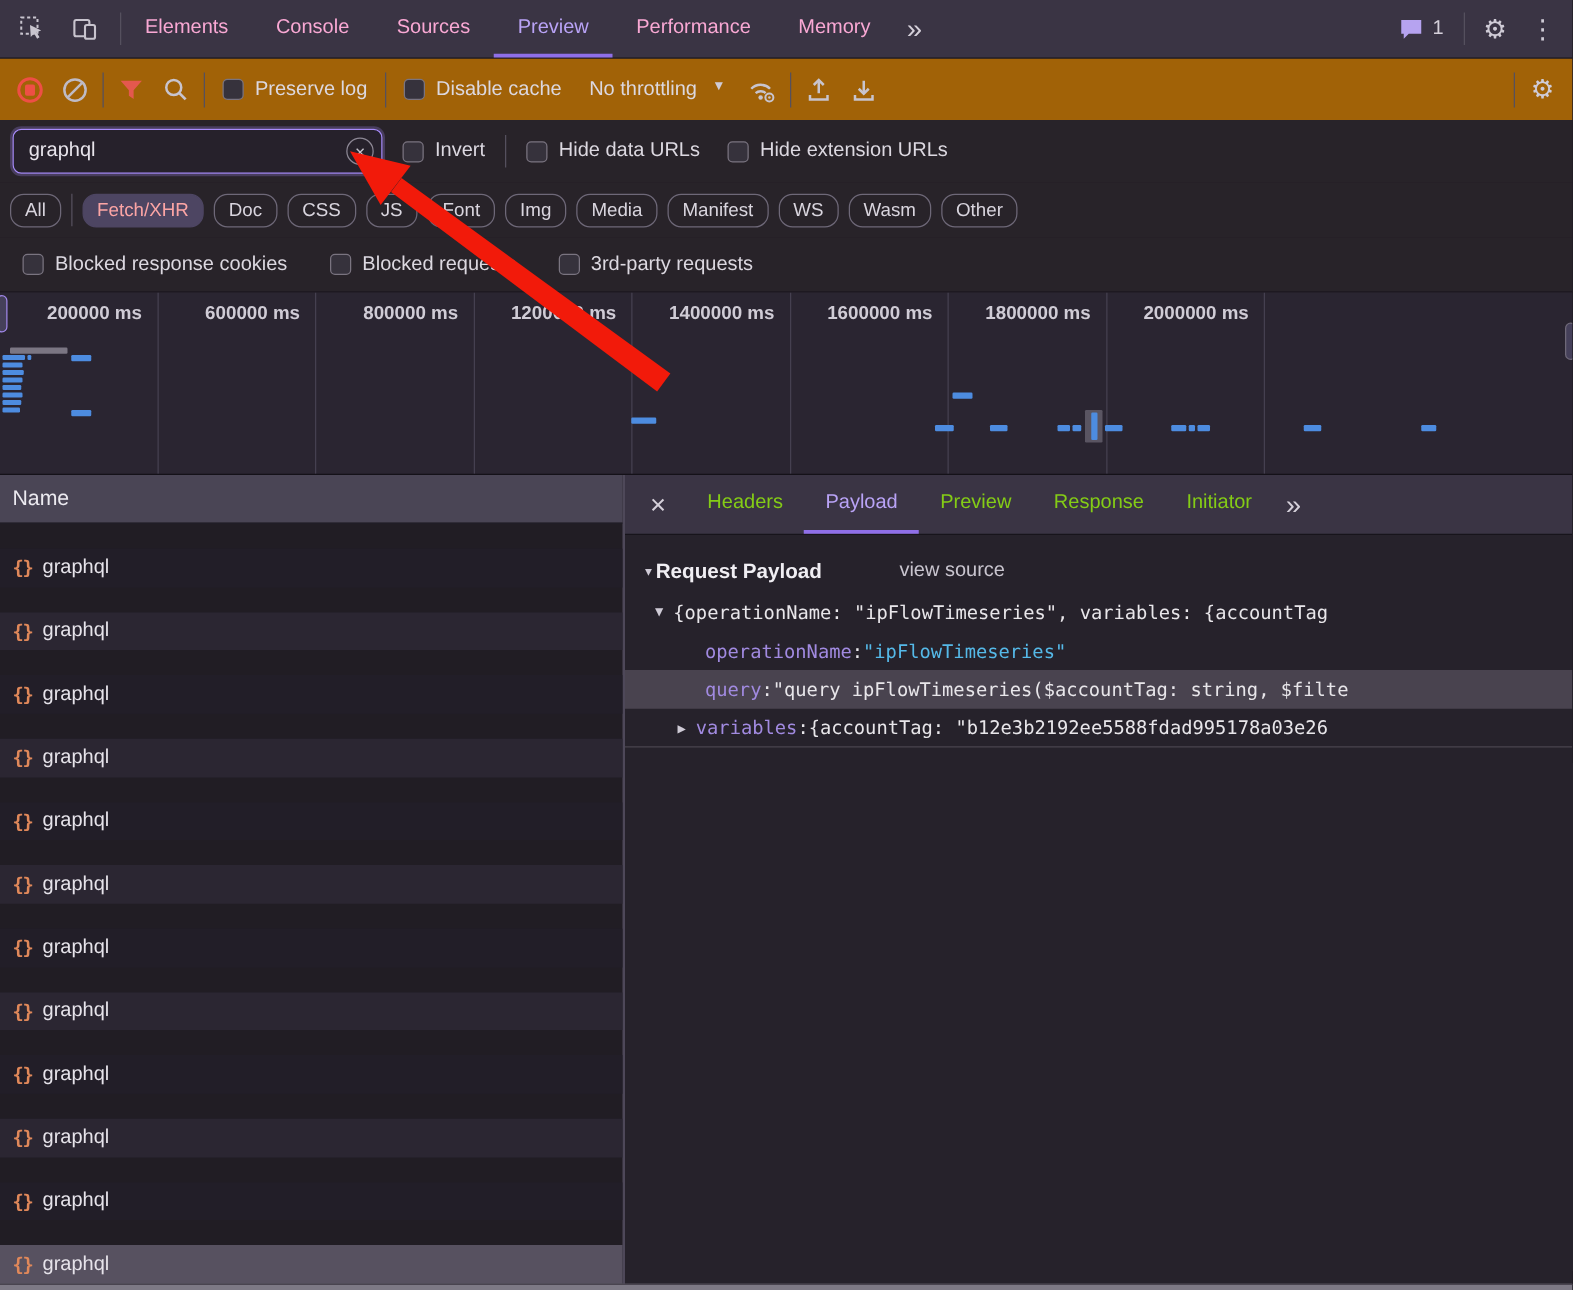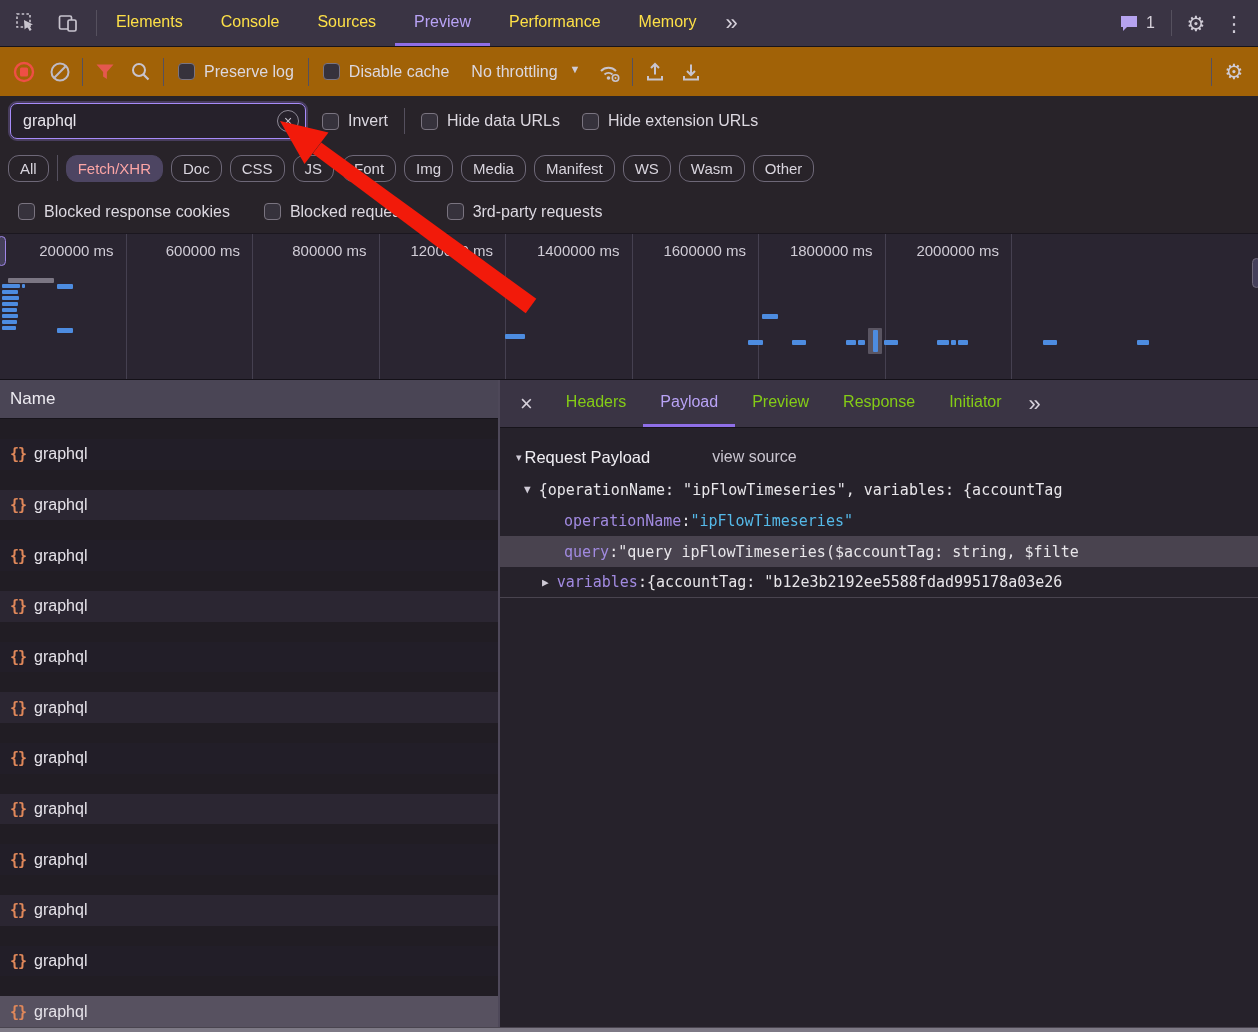--- a/index.html
+++ b/index.html
@@ -5,21 +5,21 @@
   * { margin:0; padding:0; box-sizing:border-box; }
   html,body { width:1258px; height:1032px; overflow:hidden; }
   body { font-family:"Liberation Sans", sans-serif; background:#211d24; color:#e3e0e6; position:relative; }
 
   
   .tabbar { display:flex; align-items:stretch; height:47px; background:#3a3444; border-bottom:1px solid #17141b; }
   .tabbar-icons { display:flex; align-items:center; gap:14px; padding:0 14px 0 12px; }
   .icon-btn { display:flex; align-items:center; justify-content:center; width:28px; height:28px; cursor:pointer; }
   .vdiv { width:1px; height:26px; background:#55505e; align-self:center; }
   .tabs { display:flex; align-items:stretch; }
-  .tab { display:flex; align-items:center; padding:0 19px; font-size:16px; color:#fde047; border-bottom:3px solid transparent; cursor:pointer; }
+  .tab { display:flex; align-items:center; padding:0 19px; font-size:16px; color:#f9a8d4; border-bottom:3px solid transparent; cursor:pointer; }
   .tab.selected { color:#b9a3f6; border-bottom-color:#8f6fe8; }
   .tab-more { display:flex; align-items:center; padding:0 10px; font-size:22px; color:#d5d0da; cursor:pointer; }
   .tabbar-right { display:flex; align-items:center; margin-left:auto; gap:10px; padding-right:10px; }
   .issues { display:flex; align-items:center; gap:7px; font-size:16px; color:#d5d0da; cursor:pointer; padding:0 6px; }
   .glyph { font-size:21px; color:#cfcbd6; line-height:1; }
 
   
   .nettoolbar { display:flex; align-items:center; height:49px; background:#a16207; gap:8px; padding:0 10px; }
   .nettoolbar .vdiv { height:28px; }
   .check-item { display:flex; align-items:center; gap:9px; font-size:16px; color:#dcd8e0; padding:0 6px; cursor:pointer; }
@@ -36,21 +36,21 @@
 
   
   .chipsrow { display:flex; align-items:center; height:44px; background:#282329; gap:8px; padding:0 8px; }
   .chip { border:1.5px solid #6e6878; border-radius:11px; padding:4px 11px; font-size:15px; color:#d9d5de; cursor:pointer; white-space:nowrap; }
   .chip.selected { background:#4d4562; border-color:#4d4562; color:#fca5a5; }
 
   
   .blockedrow { display:flex; align-items:center; height:44px; background:#282329; gap:22px; padding:0 12px; border-bottom:1px solid #1b171f; }
 
   
-  .timeline { position:relative; height:146px; background:#2a2531; border-bottom:1px solid #141118; overflow:hidden; }
+  .timeline { position:relative; height:146px; background:#2a2531; border-bottom:1px solid #141118; overflow:hidden;font-weight:bold; }
   .tl-cols { display:flex; height:100%; }
   .tl-col { width:126.5px; flex:0 0 auto; border-right:1px solid #454050; font-size:15px; color:#d0ccd6; text-align:right; padding:8px 12px 0 0; }
   .tl-bars { position:absolute; inset:0; pointer-events:none; }
   .tl-bar { position:absolute; border-radius:1px; }
   .tl-bar.blue { background:#4d8ce0; }
   .tl-bar.gray { background:#7b7683; }
   .tl-bar.markerbg { background:#5a5562; }
   .tl-grip { position:absolute; width:9px; height:30px; border:1.5px solid #9f86e8; background:#45405a; border-radius:5px; top:2px; }
   .tl-grip.left { left:-3px; }
   .tl-grip.right { right:-3px; top:24px; border-color:#6e6878; }
@@ -66,21 +66,21 @@
   .braces-icon { color:#e0885a; font-family:"DejaVu Sans Mono",monospace; font-size:15px; font-weight:bold; letter-spacing:-1px; }
 
   .details-pane { flex:1; background:#26222b; display:flex; flex-direction:column; overflow:hidden; }
   .detail-tabs { display:flex; align-items:stretch; height:48px; background:#3a3444; border-bottom:1px solid #17141b; }
   .close-x { display:flex; align-items:center; padding:0 16px 0 20px; font-size:22px; color:#d5d0da; cursor:pointer; }
   .dtab { display:flex; align-items:center; padding:0 17px; font-size:16px; color:#84cc16; border-bottom:3px solid transparent; cursor:pointer; }
   .dtab.selected { color:#b9a3f6; border-bottom-color:#8f6fe8; }
 
   .payload-section { padding-top:12px; }
   .payload-header { display:flex; align-items:center; height:34px; padding-left:16px; }
-  .payload-title { font-size:16.5px; font-weight:normal; color:#f0eef3; }
+  .payload-title { font-size:16.5px; font-weight:bold; color:#f0eef3; }
   .tri { font-size:11px; color:#cfcbd6; margin-right:3px; }
   .view-source { margin-left:62px; font-size:16px; color:#c9c5cf; cursor:pointer; }
 
   .mono-row { height:31px; display:flex; align-items:center; font-family:"DejaVu Sans Mono",monospace; font-size:15px; white-space:nowrap; overflow:hidden; color:#e8e6ea; }
   .mono-row .tri { margin-right:8px; }
   .row-summary { padding-left:24px; }
   .row-kv { padding-left:64px; }
   .row-kv.highlight { background:#49434f; }
   .row-vars { padding-left:42px; border-bottom:1px solid #49444f; }
   .key { color:#a18ae0; }

